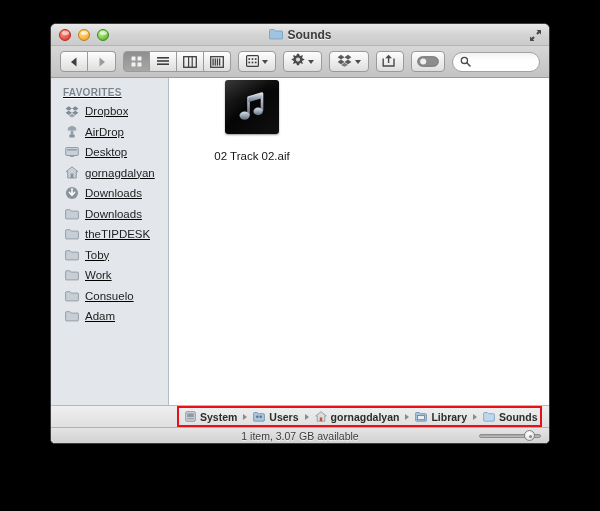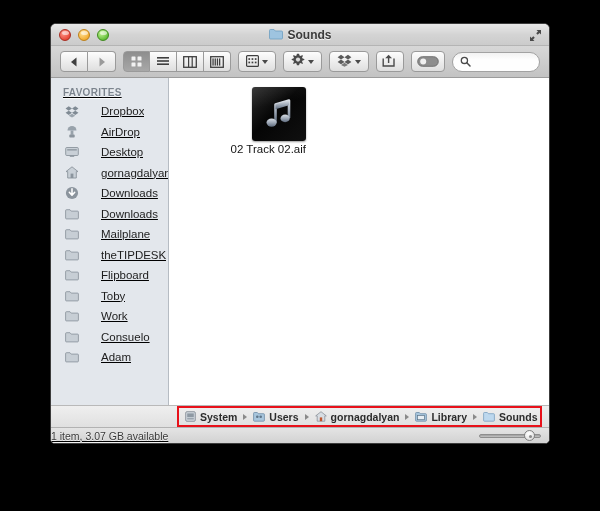--- a/index.html
+++ b/index.html
@@ -112,39 +112,39 @@
     overflow: hidden;
     position: relative;
   }
   .sb-header {
     font-size: 10px; font-weight: bold; color: #7b848e;
     letter-spacing: 0.3px;
     text-shadow: 0 1px 0 rgba(255,255,255,0.8);
     padding: 2px 0 3px 12px;
   }
   .sb-item {
-    display: flex; align-items: center; gap: 22px;
+    display: flex; align-items: center; gap: 6px;
     height: 20.5px; padding-left: 13px;
     cursor: default;
   }
   .sb-label {
     font-size: 11.5px; color: #1d1d1d;
     white-space: nowrap; overflow: hidden;
   }
   .sb-icon { width: 15px; height: 14px; flex: 0 0 15px; display:flex; align-items:center; justify-content:center; }
 
   
   .content {
     flex: 1; background: #fff; position: relative;
     overflow: hidden;
   }
   .file-item {
-    position: absolute; left: 29px; top: 9px;
+    position: absolute; left: 29px; top: 2px;
     width: 108px;
-    display: flex; flex-direction: column; align-items: flex-end; gap: 2px;
+    display: flex; flex-direction: column; align-items: center; gap: 16px;
     cursor: default;
   }
   .file-icon {
     width: 54px; height: 54px; border-radius: 3px;
     background: linear-gradient(135deg, #2a2a2a 0%, #050505 45%, #101010 100%);
     box-shadow: 0 1px 2px rgba(0,0,0,0.4);
     display: flex; align-items: center; justify-content: center;
     position: relative; overflow: hidden;
   }
   .file-icon::before {
@@ -176,23 +176,22 @@
   .crumb-sep {
     width:0;height:0;border-top:3.5px solid transparent;border-bottom:3.5px solid transparent;
     border-left:4.5px solid #8a8a8a; margin: 0 2px;
   }
 
   
   .statusbar {
     flex: 0 0 16px; height: 16px;
     background: linear-gradient(to bottom, #e4e4e4, #d2d2d2);
     border-top: 1px solid #b2b2b2;
-    display: flex; align-items: center; justify-content: flex-start;
+    display: flex; align-items: center; justify-content: center;
     position: relative;
-    text-decoration: underline;
   }
   .status-text {
     font-size: 10.5px; color: #3a3a3a;
     text-shadow: 0 1px 0 rgba(255,255,255,0.7);
   }
   .zoom-slider {
     position: absolute; right: 8px; top: 50%; transform: translateY(-50%);
     width: 62px; height: 10px; display: flex; align-items: center;
     cursor: pointer;
   }
@@ -423,46 +422,30 @@
 
         <div class="sb-item">
           <span class="sb-icon">
             <svg width="14" height="12" viewBox="0 0 14 12">
                 <path d="M0.6 2.6 A0.9 0.9 0 0 1 1.5 1.7 L5 1.7 L6.2 3.1 L12.5 3.1 A0.9 0.9 0 0 1 13.4 4 L13.4 10 A0.9 0.9 0 0 1 12.5 10.9 L1.5 10.9 A0.9 0.9 0 0 1 0.6 10 Z" fill="#c7ced5" stroke="#8b949d" stroke-width="0.85"></path>
               </svg>
           </span>
           <span class="sb-label">Downloads</span>
         </div>
 
+
         <div class="sb-item">
           <span class="sb-icon">
             <svg width="14" height="12" viewBox="0 0 14 12">
                 <path d="M0.6 2.6 A0.9 0.9 0 0 1 1.5 1.7 L5 1.7 L6.2 3.1 L12.5 3.1 A0.9 0.9 0 0 1 13.4 4 L13.4 10 A0.9 0.9 0 0 1 12.5 10.9 L1.5 10.9 A0.9 0.9 0 0 1 0.6 10 Z" fill="#c7ced5" stroke="#8b949d" stroke-width="0.85"></path>
               </svg>
           </span>
-          <span class="sb-label">Mailplane</span>
-        </div>
-
-        <div class="sb-item">
-          <span class="sb-icon">
-            <svg width="14" height="12" viewBox="0 0 14 12">
-                <path d="M0.6 2.6 A0.9 0.9 0 0 1 1.5 1.7 L5 1.7 L6.2 3.1 L12.5 3.1 A0.9 0.9 0 0 1 13.4 4 L13.4 10 A0.9 0.9 0 0 1 12.5 10.9 L1.5 10.9 A0.9 0.9 0 0 1 0.6 10 Z" fill="#c7ced5" stroke="#8b949d" stroke-width="0.85"></path>
-              </svg>
-          </span>
           <span class="sb-label">theTIPDESK</span>
         </div>
 
-        <div class="sb-item">
-          <span class="sb-icon">
-            <svg width="14" height="12" viewBox="0 0 14 12">
-                <path d="M0.6 2.6 A0.9 0.9 0 0 1 1.5 1.7 L5 1.7 L6.2 3.1 L12.5 3.1 A0.9 0.9 0 0 1 13.4 4 L13.4 10 A0.9 0.9 0 0 1 12.5 10.9 L1.5 10.9 A0.9 0.9 0 0 1 0.6 10 Z" fill="#c7ced5" stroke="#8b949d" stroke-width="0.85"></path>
-              </svg>
-          </span>
-          <span class="sb-label">Flipboard</span>
-        </div>
 
         <div class="sb-item">
           <span class="sb-icon">
             <svg width="14" height="12" viewBox="0 0 14 12">
                 <path d="M0.6 2.6 A0.9 0.9 0 0 1 1.5 1.7 L5 1.7 L6.2 3.1 L12.5 3.1 A0.9 0.9 0 0 1 13.4 4 L13.4 10 A0.9 0.9 0 0 1 12.5 10.9 L1.5 10.9 A0.9 0.9 0 0 1 0.6 10 Z" fill="#c7ced5" stroke="#8b949d" stroke-width="0.85"></path>
               </svg>
           </span>
           <span class="sb-label">Toby</span>
         </div>
 

